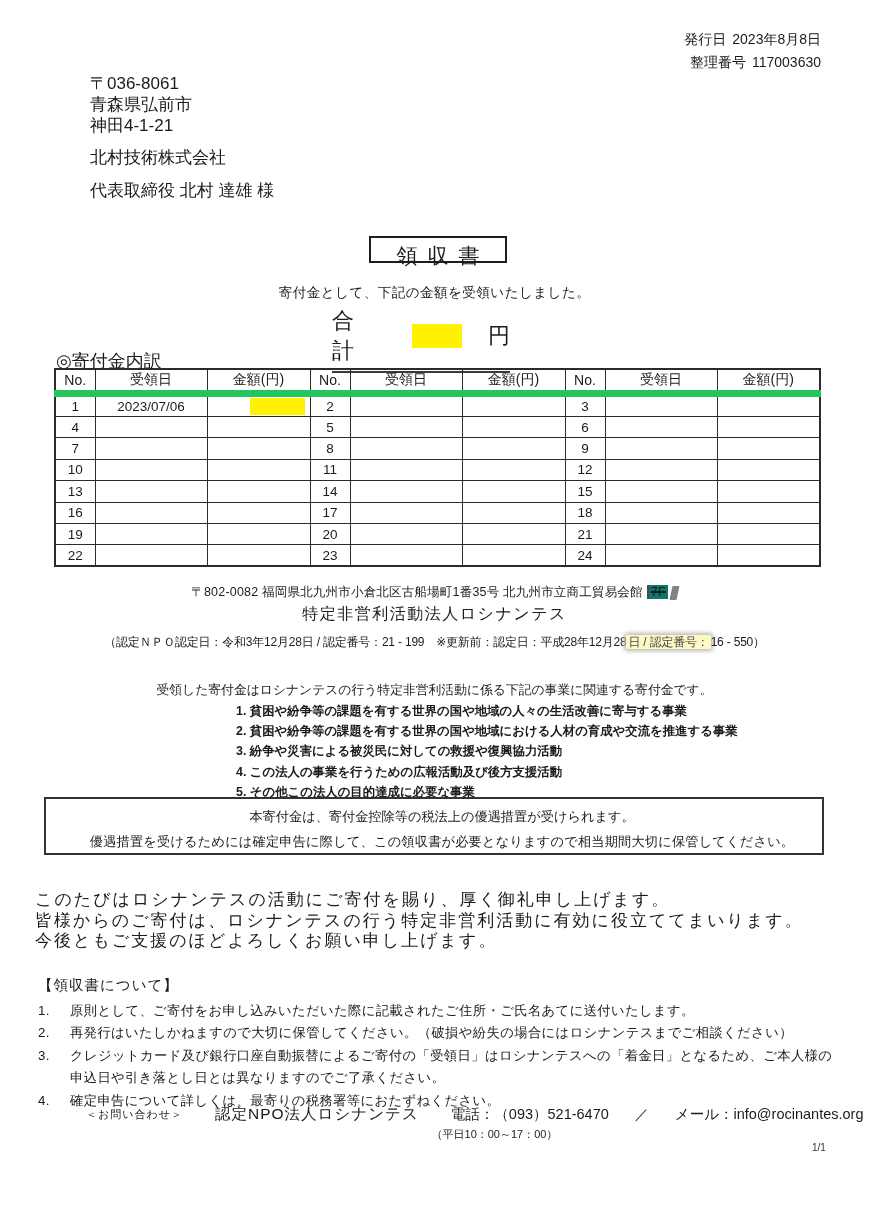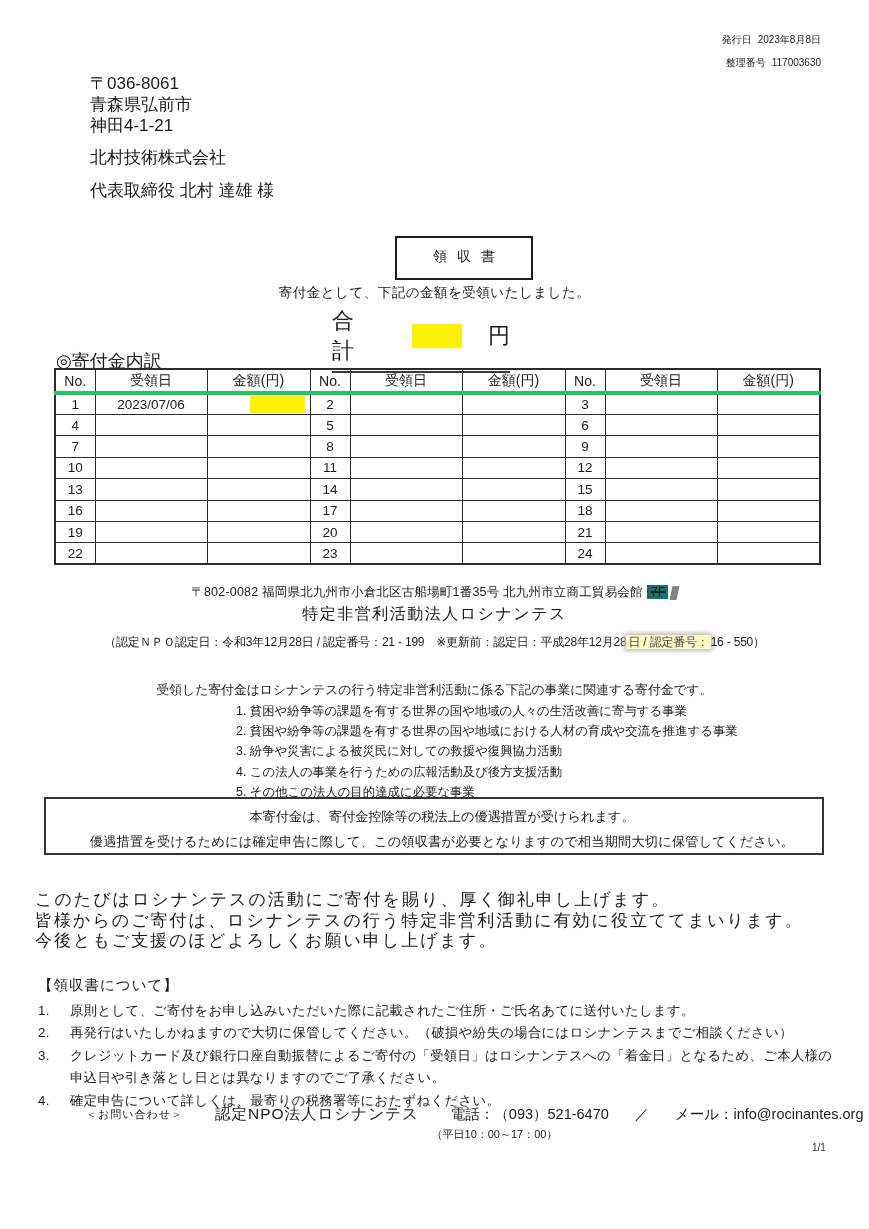--- a/index.html
+++ b/index.html
@@ -1,60 +1,60 @@
 <!DOCTYPE html>
 <html style="--hl: #fff200;"><head>
 <meta charset="utf-8">
 <style>
   :root { --hl: #fff200; --ink: #1b1b1b; }
   * { box-sizing: border-box; }
   body { margin: 0; background: #fff; font-family: "Liberation Sans", "DejaVu Sans", sans-serif; color: var(--ink); }
   .page { position: relative; width: 869px; height: 1229px; background: #fff; overflow: hidden; }
 
-  .issue-info { position: absolute; top: 28px; right: 48px; text-align: right; font-size: 10px; line-height: 23px; margin-left: 40px; }
+  .issue-info { position: absolute; top: 28px; right: 48px; text-align: right; font-size: 14px; line-height: 23px; margin-left: 40px; }
   .issue-info .lbl { margin-right: 6px; }
 
   .recipient { position: absolute; left: 90px; top: 73px; font-size: 17px; line-height: 21px; }
   .recipient .company { margin-top: 11px; }
   .recipient .addressee { margin-top: 12px; }
 
-  .title-box { position: absolute; left: 369px; top: 236px; width: 138px; height: 44px;
-    border: 2.5px solid #1e1e1e; text-align: center; line-height: 36px; font-size: 14px;
-    letter-spacing: 10px; text-indent: 10px; margin-left: 26px; }
+  .title-box { position: absolute; left: 369px; top: 236px; width: 138px; height: 27px;
+    border: 2.5px solid #1e1e1e; text-align: center; line-height: 36px; font-size: 21px;
+    letter-spacing: 10px; text-indent: 10px; }
 
   .statement { position: absolute; left: 0; right: 0; top: 284px; text-align: center; font-size: 13.5px; letter-spacing: 0.5px; }
 
   .total-row { position: absolute; left: 332px; top: 306px; width: 178px; display: flex; align-items: center;
     border-bottom: 2.5px solid #3a3a3a; padding-bottom: 5px; gap: 20px; }
   .total-label { font-size: 22px; letter-spacing: 3px; }
   .total-hl { width: 66px; height: 24px; background: var(--hl); margin-left: 22px; }
   .total-unit { font-size: 22px; margin-left: 6px; }
 
   .breakdown-caption { position: absolute; left: 56px; top: 349px; font-size: 18px; }
 
   table.breakdown { position: absolute; left: 54px; top: 368px; width: 766px;
     border-collapse: collapse; table-layout: fixed; border: 2px solid #2b2b2b; }
   table.breakdown th, table.breakdown td { border: 1px solid #2b2b2b; text-align: center; overflow: hidden; }
-  table.breakdown th { height: 24px; font-size: 14px; font-weight: normal; border-bottom: 4px solid #22c55e; }
+  table.breakdown th { height: 24px; font-size: 14px; font-weight: normal; border-bottom: 7px solid #22c55e; }
   table.breakdown td { height: 21.4px; font-size: 13.5px; }
   .c-no { width: 40px; } .c-date { width: 112px; } .c-amt { width: 103px; }
   .hl-box { display: block; width: 55px; height: 17px; background: var(--hl); margin: 0 4px 0 auto; }
 
   .issuer { position: absolute; left: 0; right: 0; top: 584px; text-align: center; }
   .issuer-address { font-size: 12.5px; letter-spacing: 0.2px; }
   .floor-redacted { text-decoration: line-through; text-decoration-thickness: 2px; background: #0f766e;
     padding: 0 2px; margin-left: 4px; border-left: 2px solid #4a4a4a; }
   .scribble-mark { display: inline-block; width: 7px; height: 14px; background: #5a5a5a; opacity: 0.75;
     transform: skewX(-12deg); vertical-align: middle; margin-left: 3px; border-radius: 1px; }
   .issuer-name { font-size: 16px; letter-spacing: 1.5px; margin-top: 3px; }
   .issuer-cert { font-size: 12px; margin-top: 9px; letter-spacing: -0.2px; }
   .smudge { background: #fef9c3; color: #474747; padding: 0 2px; border-radius: 2px; box-shadow: 0 0 4px 2px #b9b9b9; }
 
   .purpose-intro { position: absolute; left: 0; right: 0; top: 682px; text-align: center; font-size: 12.8px; }
-  .purpose-list { position: absolute; left: 236px; top: 701px; font-size: 12.4px; line-height: 20.2px; }
+  .purpose-list { position: absolute; left: 236px; top: 701px; font-size: 12.4px; line-height: 20.2px; font-weight: bold; }
 
   .notice-box { position: absolute; left: 44px; top: 797px; width: 780px; height: 58px;
     border: 2px solid #333; text-align: center; padding-top: 9px; font-size: 13.2px; padding-left: 16px; }
   .notice-box .l2 { margin-top: 7px; letter-spacing: 0.2px; }
 
   .thanks { position: absolute; left: 35px; top: 890px; font-size: 17px; line-height: 20.5px; letter-spacing: 2px; }
 
   .about { position: absolute; left: 38px; top: 976px; width: 800px; }
   .about-heading { font-size: 14.5px; letter-spacing: 1px; }
   .about-list { margin-top: 5px; font-size: 13.3px; line-height: 22.4px; letter-spacing: 0.4px; }

